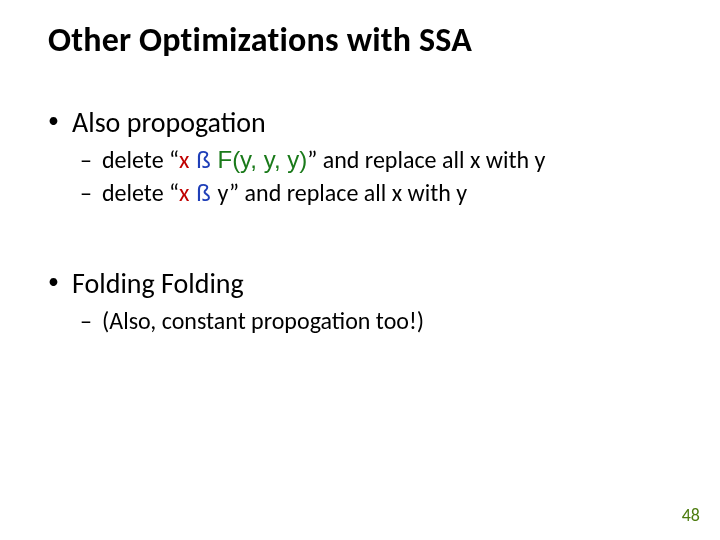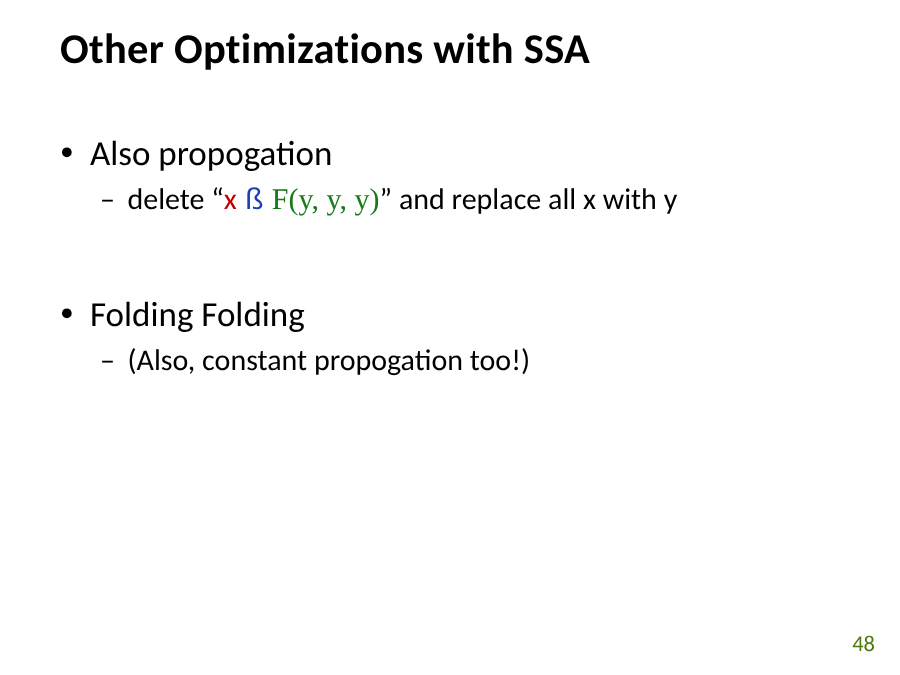--- a/index.html
+++ b/index.html
@@ -64,21 +64,21 @@
     content: "–";
     position: absolute;
     left: 0;
     top: 0;
   }
   .gap {
     height: 54px;
   }
   .x-red { color: #c00000; }
   .arrow-blue { color: #1f3fb8; font-family: Wingdings, Arial, sans-serif; }
-  .phi-green { color: #1a7a1a; font-family: Liberation Serif, serif; }
+  .phi-green { color: #1a7a1a; font-family: Liberation Sans, sans-serif; }
   .page-num {
     position: absolute;
     right: 20px;
     bottom: 14px;
     font-size: 18px;
     color: #4d7c0f;
   }
 </style>
 </head>
 <body>
@@ -86,20 +86,23 @@
 <div class="slide">
   <div class="title">Other Optimizations with SSA</div>
 
   <ul class="top">
 
     <li>
       <span>Also propogation</span>
       <ul class="sub">
         <li>
           <span>delete “</span><span class="x-red">x</span><span class="arrow-blue"> ß </span><span class="phi-green">F(y, y, y)</span><span>” and replace all x with y</span>
+        </li>
+        <li>
+          <span>delete “</span><span class="x-red">x</span><span class="arrow-blue"> ß </span><span> y</span><span>” and replace all x with y</span>
         </li>
       </ul>
     </li>
 
     <li style="list-style:none;padding:0;margin:0;" class="gap"></li>
 
     <li>
       <span>Folding Folding</span>
       <ul class="sub">
         <li>

